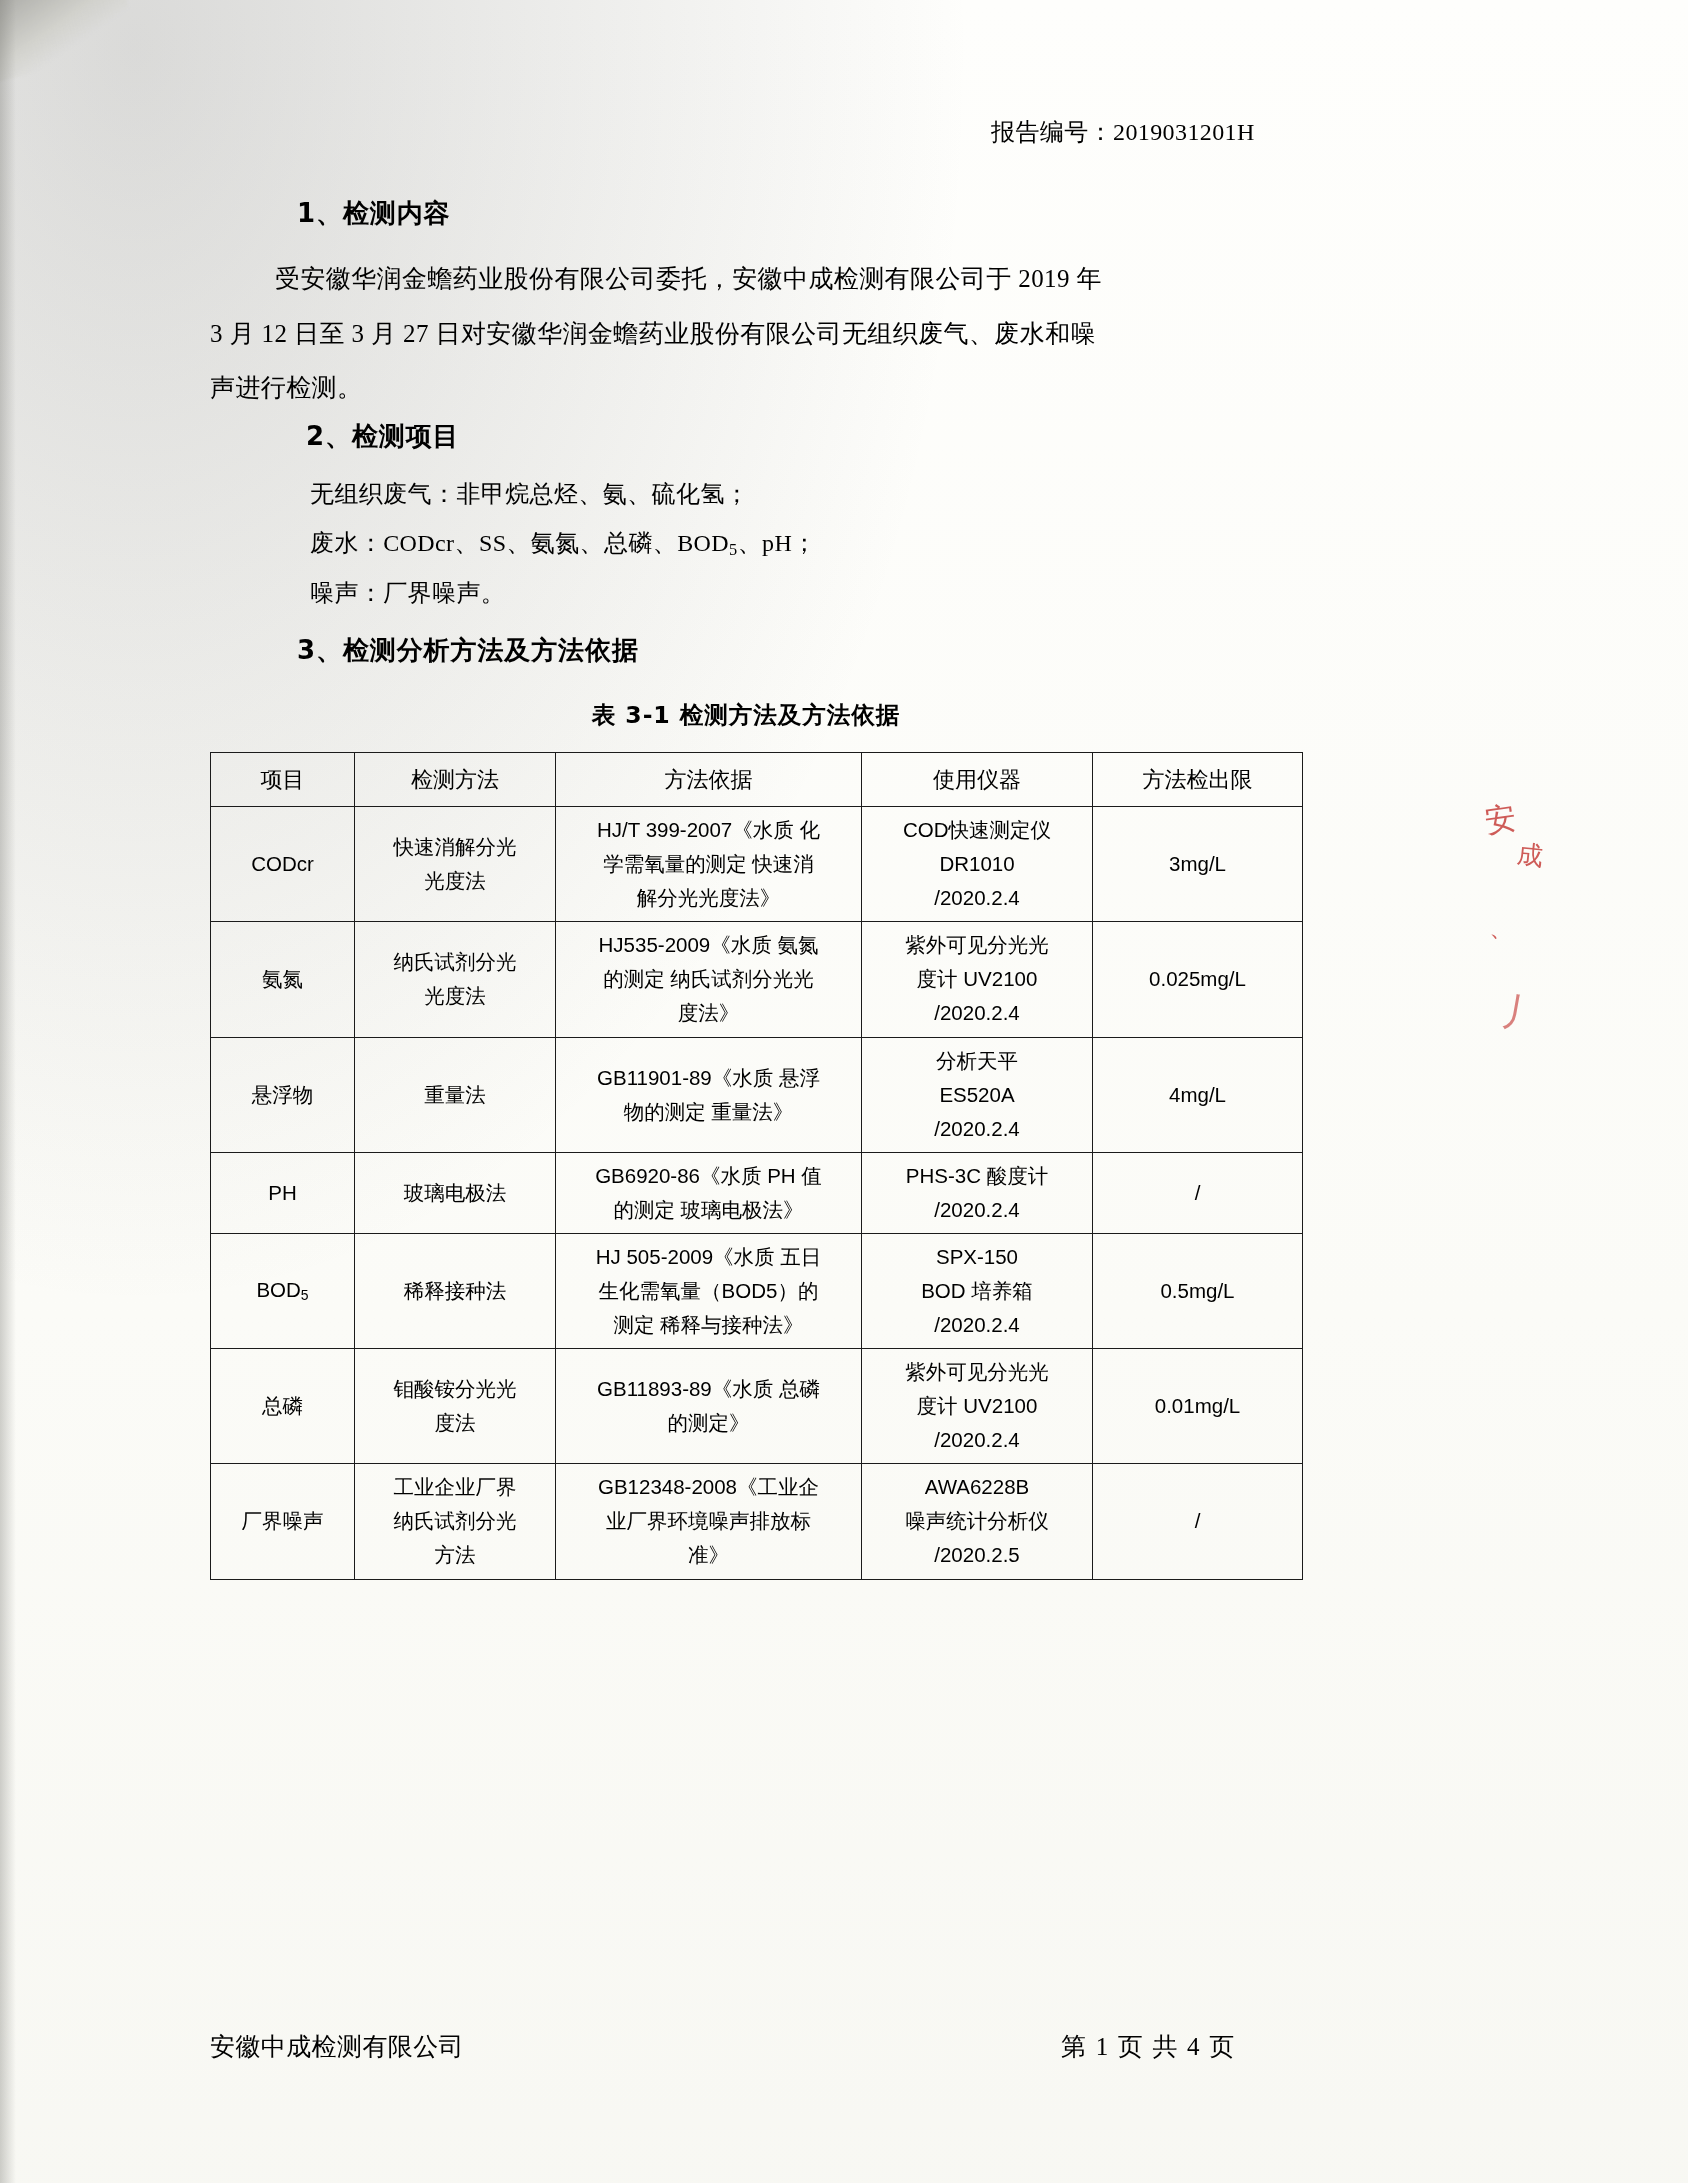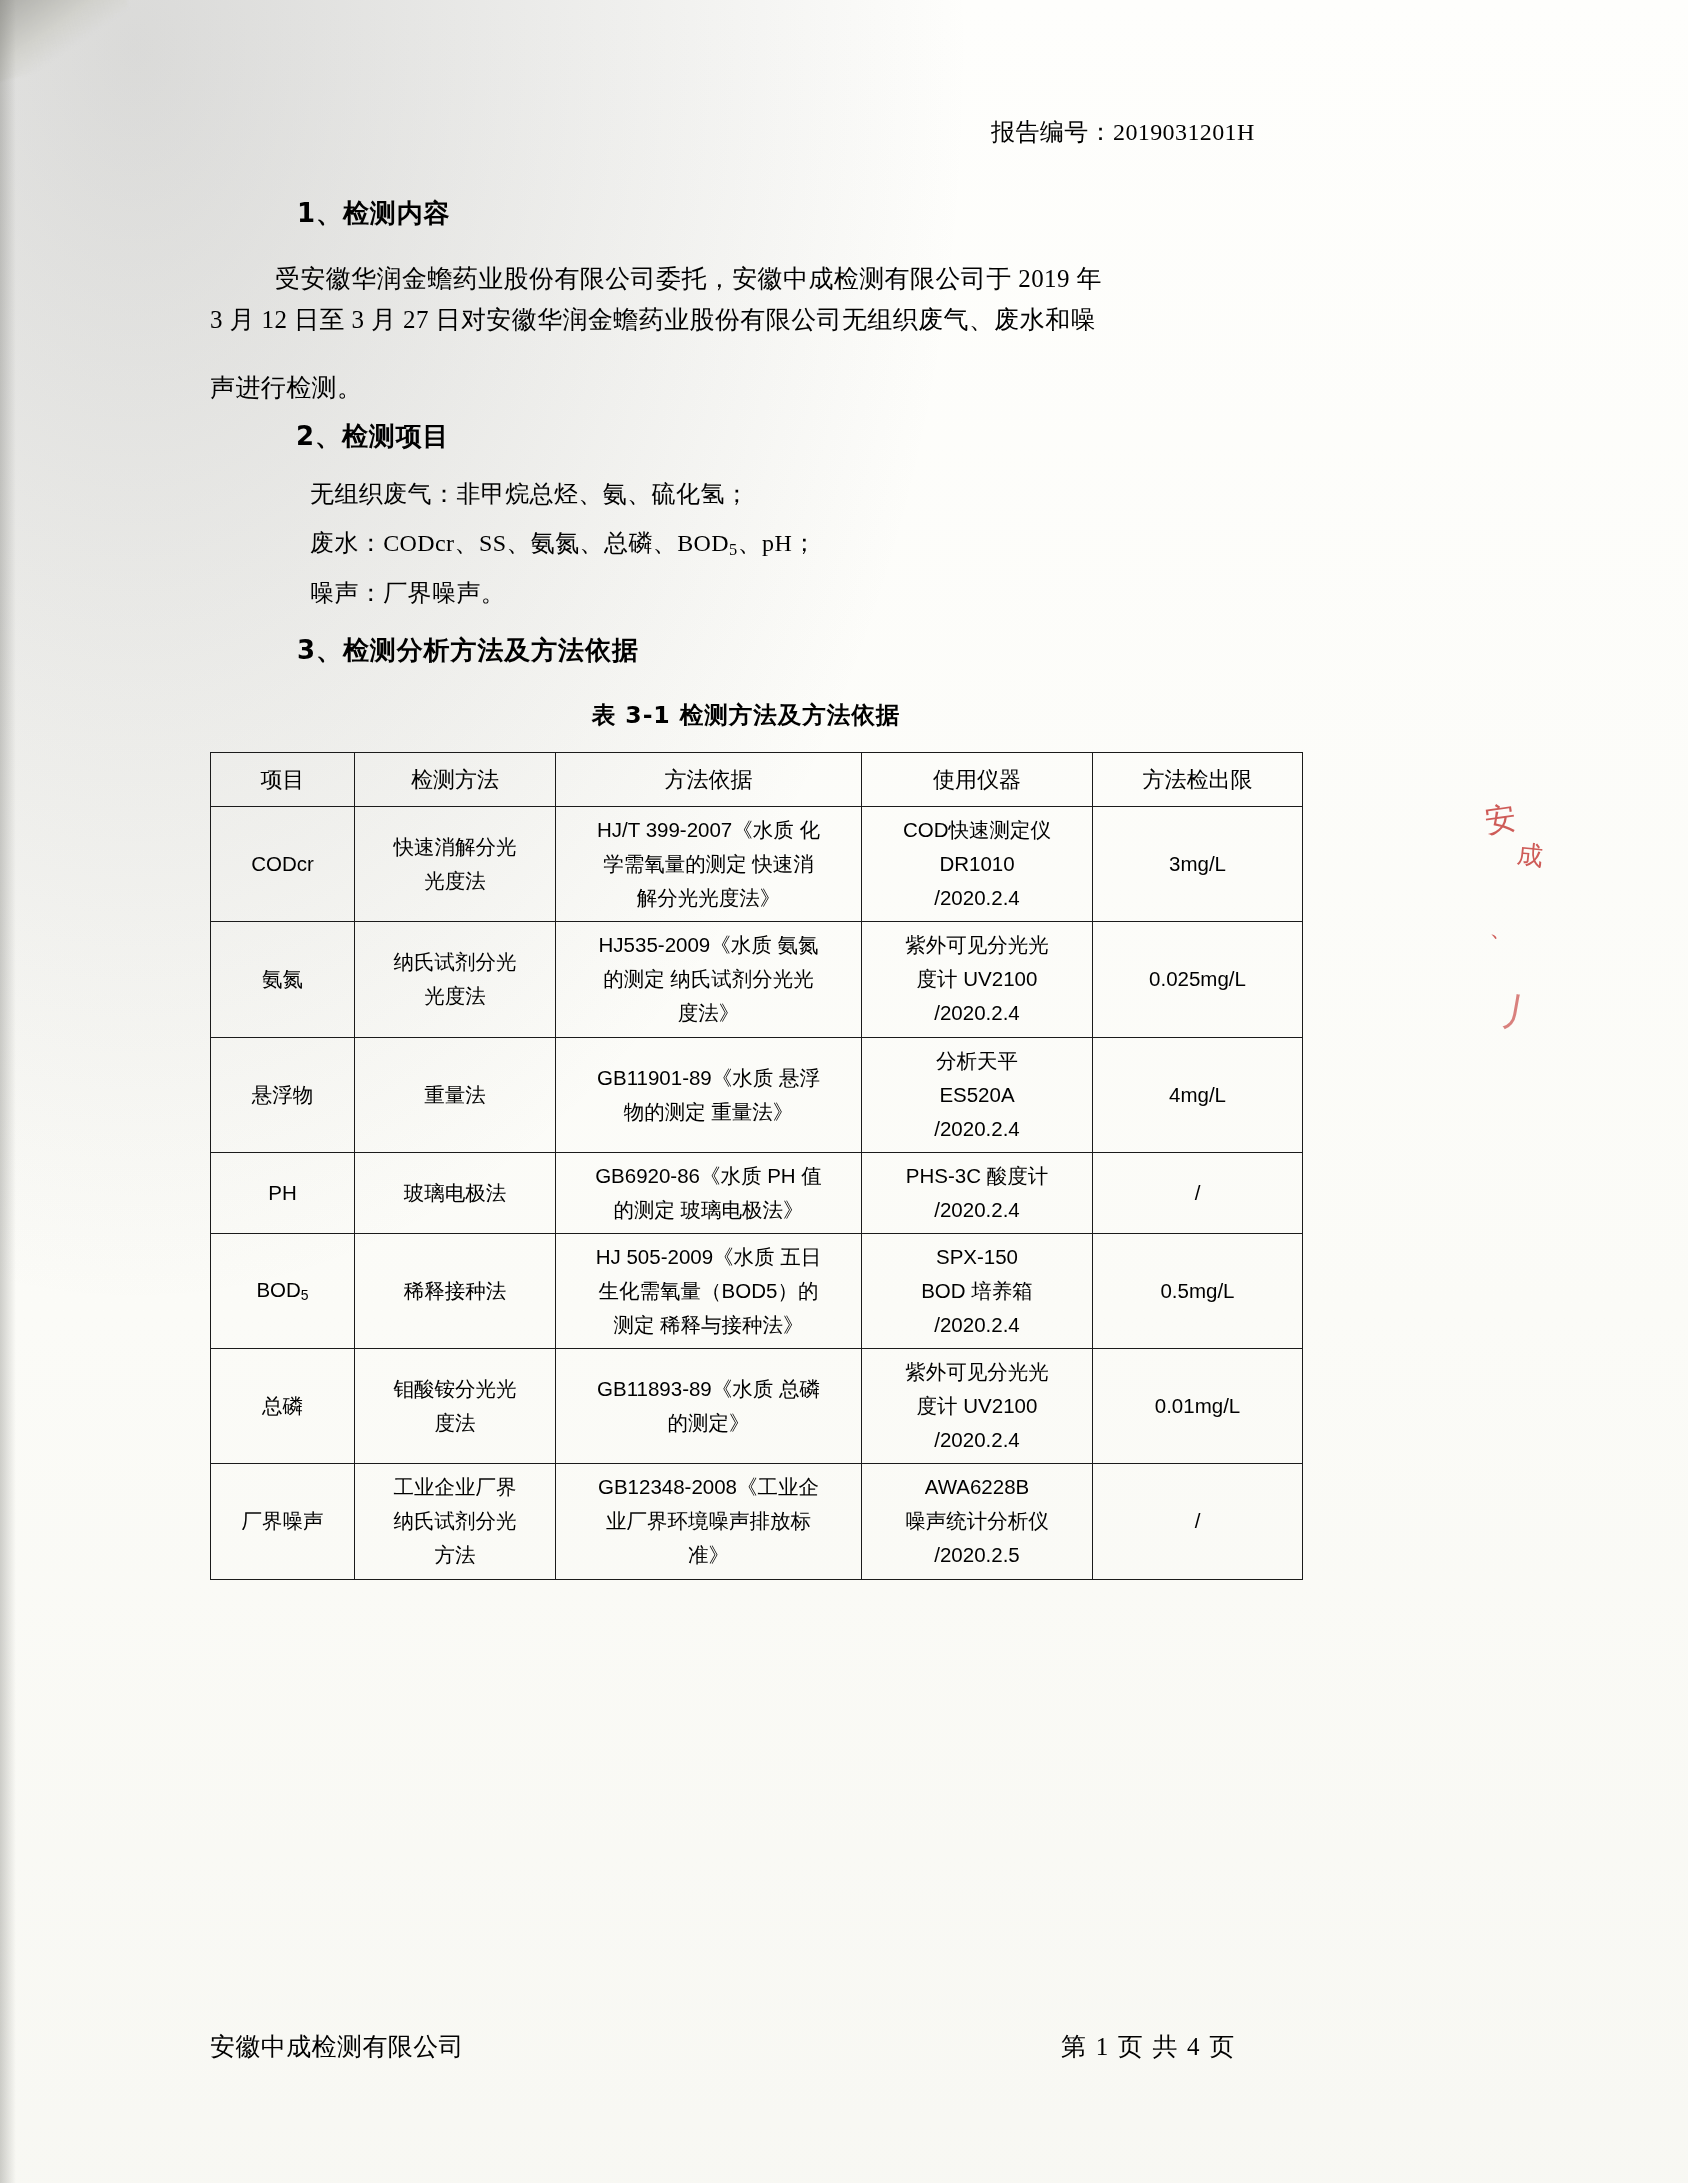--- a/index.html
+++ b/index.html
@@ -178,24 +178,24 @@
   <div class="corner-fold"></div>
   <div class="edge-left"></div>
 
   <div class="content">
 
     <div class="report-no">报告编号：2019031201H</div>
 
     <div class="h-section" style="left:249px; top:196px;">1、检测内容</div>
 
     <div class="para" style="left:275px; top:251px; width:1179px;">受安徽华润金蟾药业股份有限公司委托，安徽中成检测有限公司于 2019 年</div>
-    <div class="para" style="left:210px; top:292px; width:1266px;">3 月 12 日至 3 月 27 日对安徽华润金蟾药业股份有限公司无组织废气、废水和噪</div>
+    <div class="para" style="left:210px; top:306px; width:1266px;">3 月 12 日至 3 月 27 日对安徽华润金蟾药业股份有限公司无组织废气、废水和噪</div>
     <div class="para" style="left:210px; top:360px; width:1266px;">声进行检测。</div>
 
-    <div class="h-section" style="left:248px; top:419px;text-align:right;">2、检测项目</div>
+    <div class="h-section" style="left:258px; top:419px;text-align:right;">2、检测项目</div>
 
     <div class="item-line" style="left:310px; top:478px;">无组织废气：非甲烷总烃、氨、硫化氢；</div>
 
     <div class="item-line" style="left:310px; top:527px;">
       <span>废水：CODcr、SS、氨氮、总磷、BOD</span><sub>5</sub><span>、pH；</span>
     </div>
 
     <div class="item-line" style="left:310px; top:577px;">噪声：厂界噪声。</div>
 
     <div class="h-section" style="left:249px; top:633px;">3、检测分析方法及方法依据</div>

